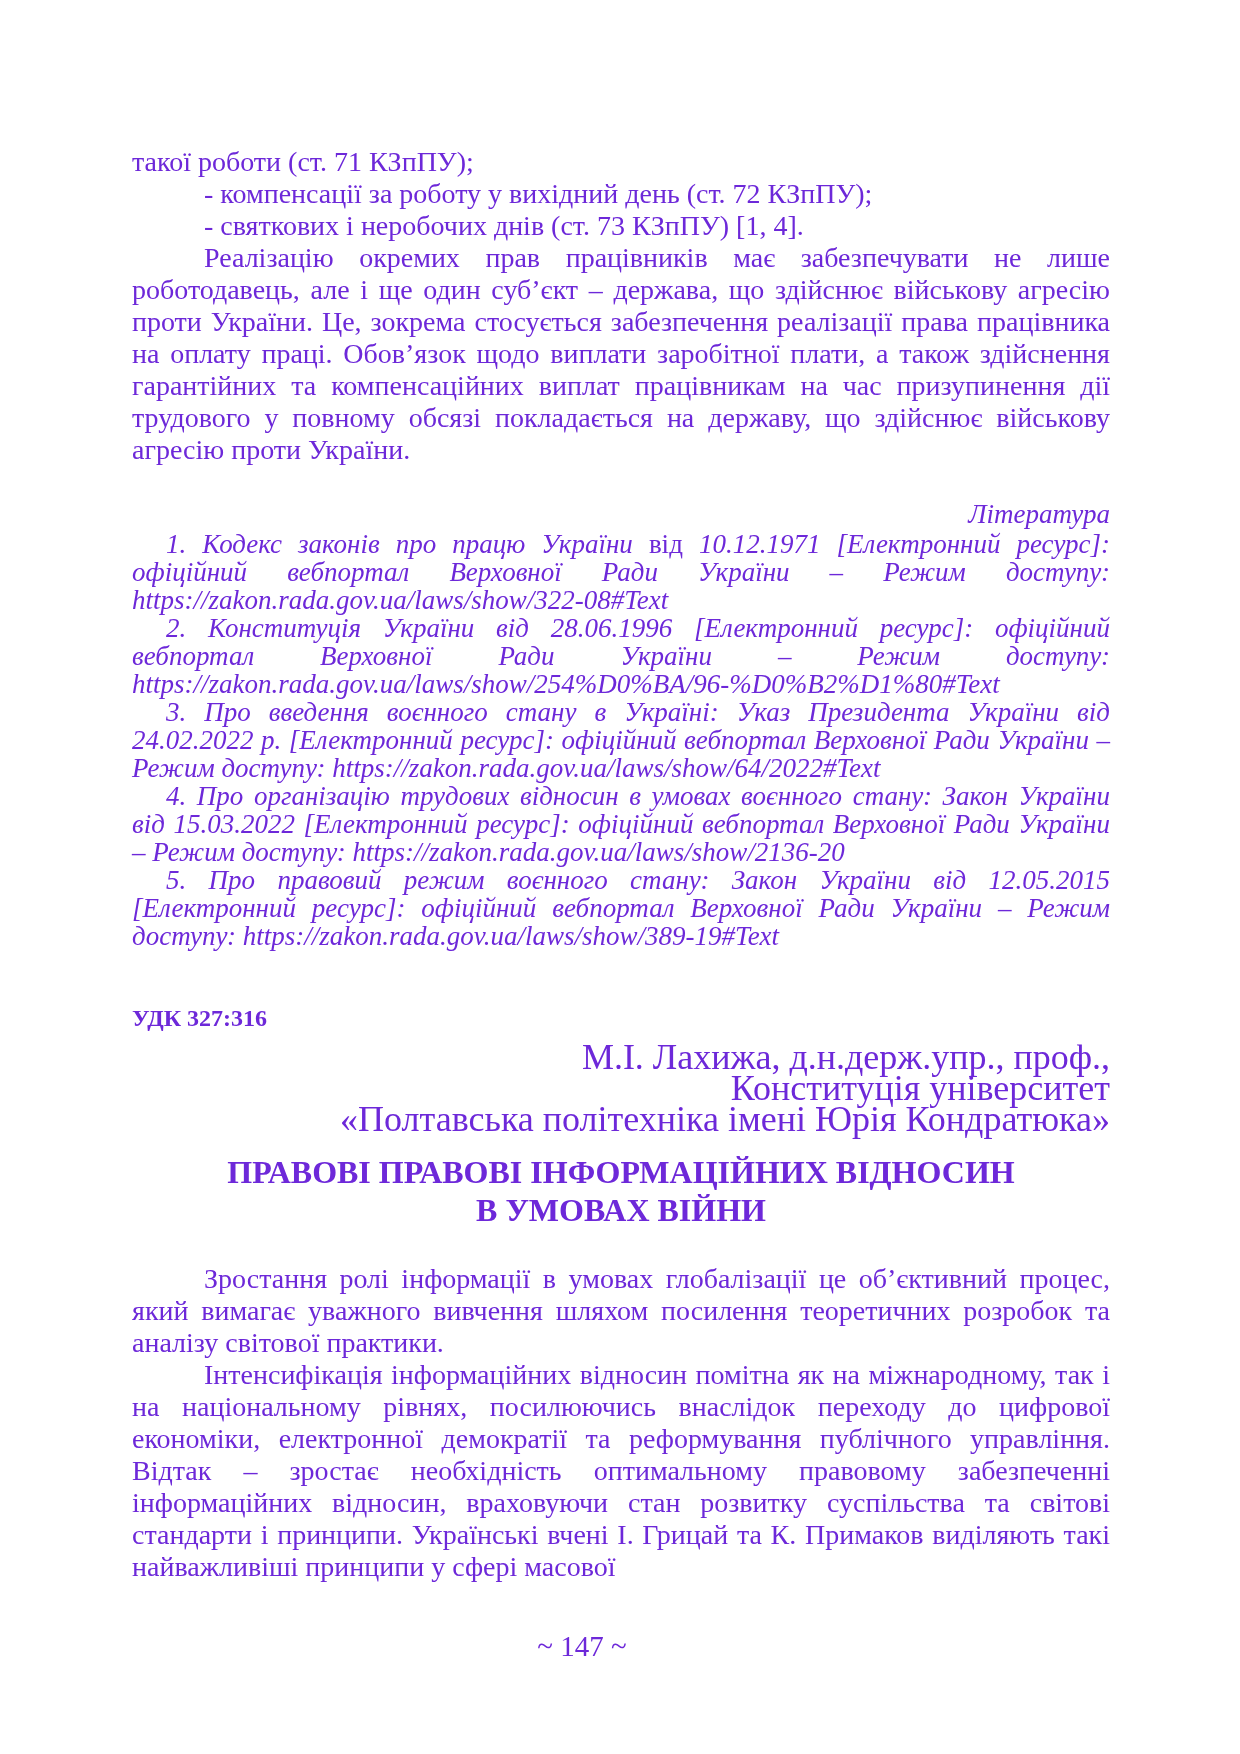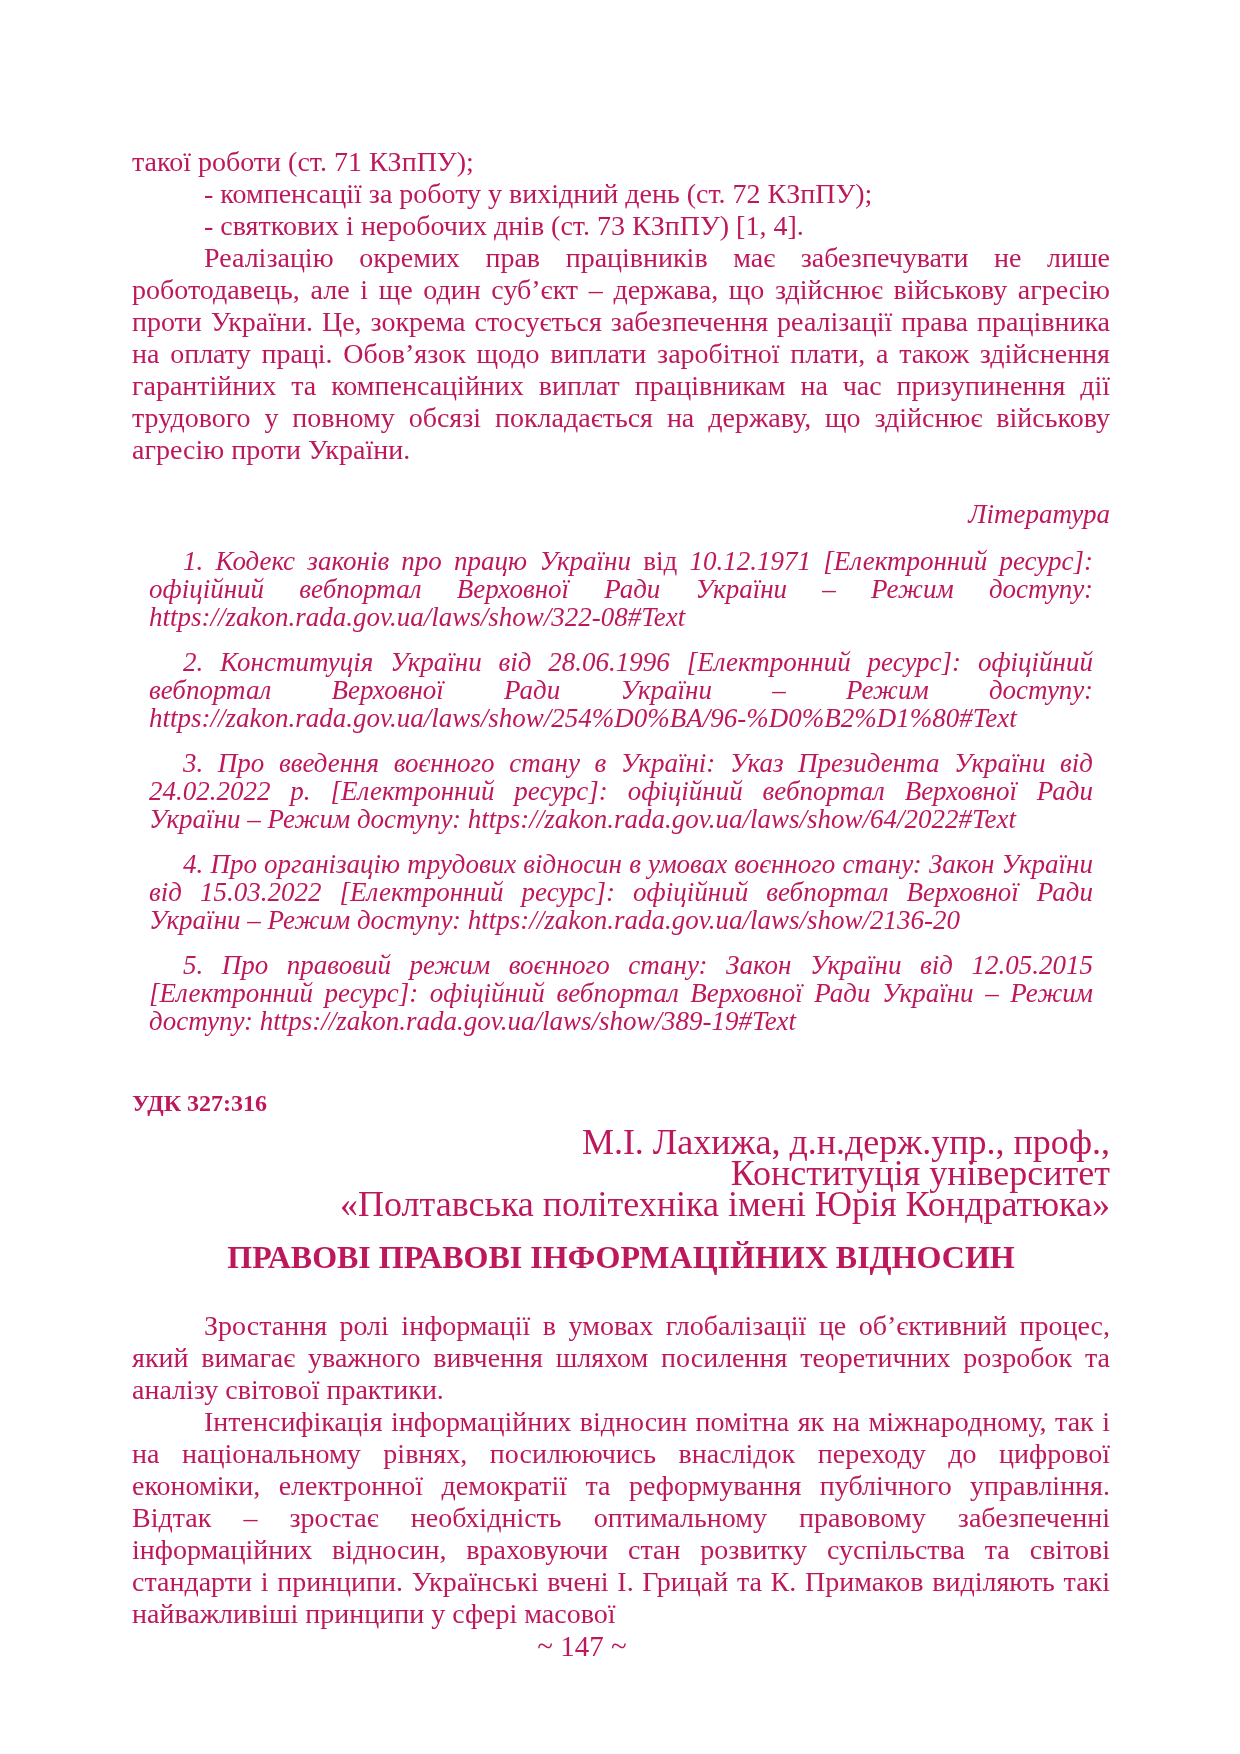--- a/index.html
+++ b/index.html
@@ -1,21 +1,21 @@
 <!DOCTYPE html>
 <html lang="uk"><head>
 <meta charset="utf-8">
 <style>
   html, body { margin: 0; padding: 0; background: #ffffff; }
   .page {
     position: relative;
     width: 1116px;
     height: 1754px;
     background: #ffffff;
-    color: #be185d;
+    color: #6d28d9;
     font-family: "Liberation Serif", "DejaVu Serif", serif;
     overflow: hidden;
   }
   .content {
     position: absolute;
     left: 132px;
     top: 146px;
     width: 978px;
   }
   .body {
@@ -27,21 +27,21 @@
   .noindent { text-indent: 0; text-align: left; }
   .indent { text-indent: 72px; }
   .lit-heading {
     margin-top: 32px;
     text-align: right;
     font-style: italic;
     font-size: 27px;
     line-height: 32px;
   }
   .ref {
-    margin: 17px;
+    margin: 0;
     font-style: italic;
     font-size: 27px;
     line-height: 28px;
     text-indent: 34px;
     text-align: justify;
   }
   .ref .roman { font-style: normal; }
   .ref .url { white-space: nowrap; }
   .udc {
     margin-top: 52px;
@@ -100,20 +100,21 @@
     <div class="udc">УДК 327:316</div>
 
     <div class="authors">
       <div>М.І. Лахижа, д.н.держ.упр., проф.,</div>
       <div>Конституція університет</div>
       <div>«Полтавська політехніка імені Юрія Кондратюка»</div>
     </div>
 
     <div class="title" role="heading" aria-level="1">
       <div>ПРАВОВІ ПРАВОВІ ІНФОРМАЦІЙНИХ ВІДНОСИН</div>
+      <div>В УМОВАХ ВІЙНИ</div>
     </div>
 
     <p class="body indent after-title">Зростання ролі інформації в умовах глобалізації це об’єктивний процес, який вимагає уважного вивчення шляхом посилення теоретичних розробок та аналізу світової практики.</p>
     <p class="body indent">Інтенсифікація інформаційних відносин помітна як на міжнародному, так і на національному рівнях, посилюючись внаслідок переходу до цифрової економіки, електронної демократії та реформування публічного управління. Відтак – зростає необхідність оптимальному правовому забезпеченні інформаційних відносин, враховуючи стан розвитку суспільства та світові стандарти і принципи. Українські вчені І. Грицай та К. Примаков виділяють такі найважливіші принципи у сфері масової</p>
 
   </div>
 
   <div class="page-number">~ 147 ~</div>
 </div>
 

